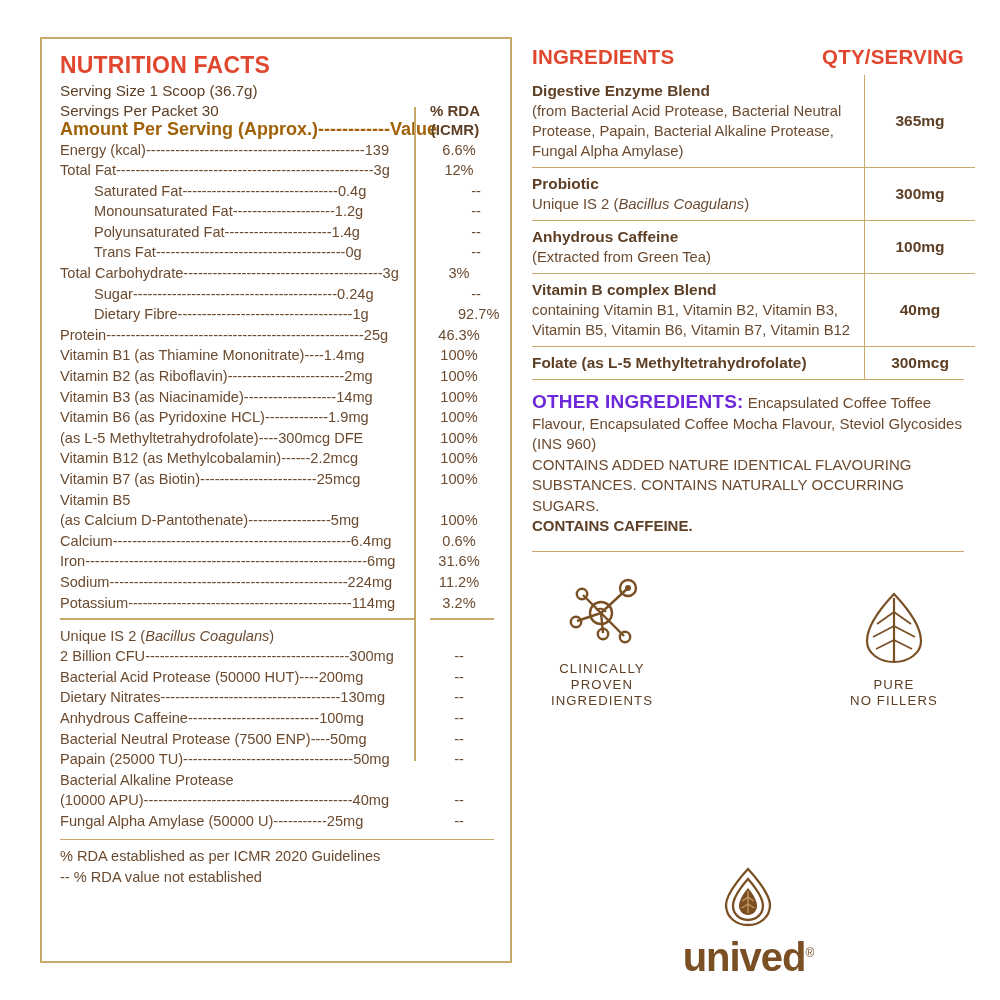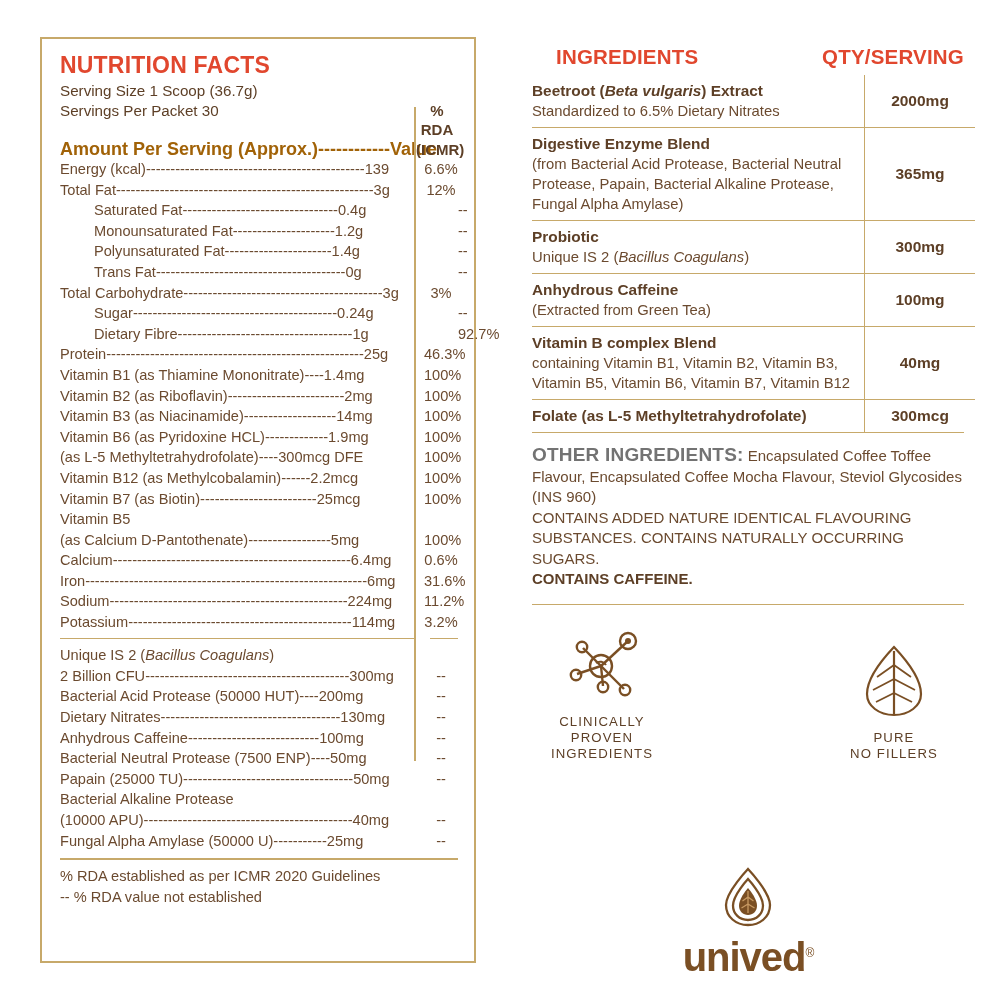--- a/index.html
+++ b/index.html
@@ -9,21 +9,21 @@
     font-family:"Liberation Sans", sans-serif;
     color:#6b4a2f;
     overflow:hidden;
     position:relative;
   }
   .page{position:absolute;inset:0;}
 
   
   .left-panel{
     position:absolute;
-    left:40px;top:37px;width:436px;height:926px;
+    left:40px;top:37px;width:472px;height:926px;
     border:2px solid #c7a96a;
     box-sizing:border-box;
     background:#fff;
   }
   .left-inner{padding:13px 16px 0 18px;}
 
   .h-red{
     color:#e1472e;
     font-weight:bold;
     letter-spacing:.2px;
@@ -79,21 +79,21 @@
   .foot-note{font-size:14.6px;line-height:21px;color:#6b4a2f;}
 
   .ind1{padding-left:34px;}
 
   
   .right-panel{
     position:absolute;left:532px;top:45px;width:432px;
   }
   .ing-head{
     display:flex;justify-content:space-between;align-items:baseline;
-    font-size:20.5px;line-height:24px;margin-bottom:6px;margin-left:24px;
+    font-size:20.5px;line-height:24px;margin-bottom:6px;
   }
   .ing-head .c2{margin-right:0px;}
 
   table.ing{
     border-collapse:collapse;width:432px;table-layout:fixed;
   }
   table.ing td{
     vertical-align:middle;
     padding:6px 0 6px 0;
     border-top:1.4px solid #c7a96a;
@@ -110,21 +110,21 @@
   }
   .ing-t{font-weight:bold;font-size:15.4px;line-height:20px;color:#5d3f26;}
   .ing-t i{font-style:italic;}
   .ing-s{font-size:14.8px;line-height:20px;color:#6b4a2f;}
   .ing-s i{font-style:italic;}
   .ing-bottom-rule{height:1.4px;background:#c7a96a;width:432px;}
 
   .other{
     margin-top:12px;font-size:15px;line-height:20.5px;color:#6b4a2f;
   }
-  .other .lead{font-size:19px;font-weight:bold;color:#737373;letter-spacing:.2px;}
+  .other .lead{font-size:19px;font-weight:bold;color:#6d28d9;letter-spacing:.2px;}
   .other .caps{display:block;}
   .other .bold{font-weight:bold;color:#5d3f26;}
 
   .rule-gold{height:1.6px;background:#c7a96a;margin-top:14px;width:432px;}
 
   
   .badges{
     display:flex;justify-content:space-between;align-items:flex-end;
     margin-top:22px;width:432px;
   }
@@ -327,27 +327,20 @@
 
   <div class="right-panel">
 
     <div class="ing-head">
       <div class="h-red c1">INGREDIENTS</div>
       <div class="h-red c2">QTY/SERVING</div>
     </div>
 
     <table class="ing">
       <tbody id="ing-body">
-          <tr>
-            <td class="nm">
-              <div class="ing-t">Beetroot (<i>Beta vulgaris</i>) Extract</div>
-              <div class="ing-s">Standardized to 6.5% Dietary Nitrates</div>
-            </td>
-            <td class="qty">2000mg</td>
-          </tr>
           <tr>
             <td class="nm">
               <div class="ing-t">Digestive Enzyme Blend</div>
               <div class="ing-s">(from Bacterial Acid Protease, Bacterial Neutral Protease, Papain, Bacterial Alkaline Protease, Fungal Alpha Amylase)</div>
             </td>
             <td class="qty">365mg</td>
           </tr>
           <tr>
             <td class="nm">
               <div class="ing-t">Probiotic</div>

